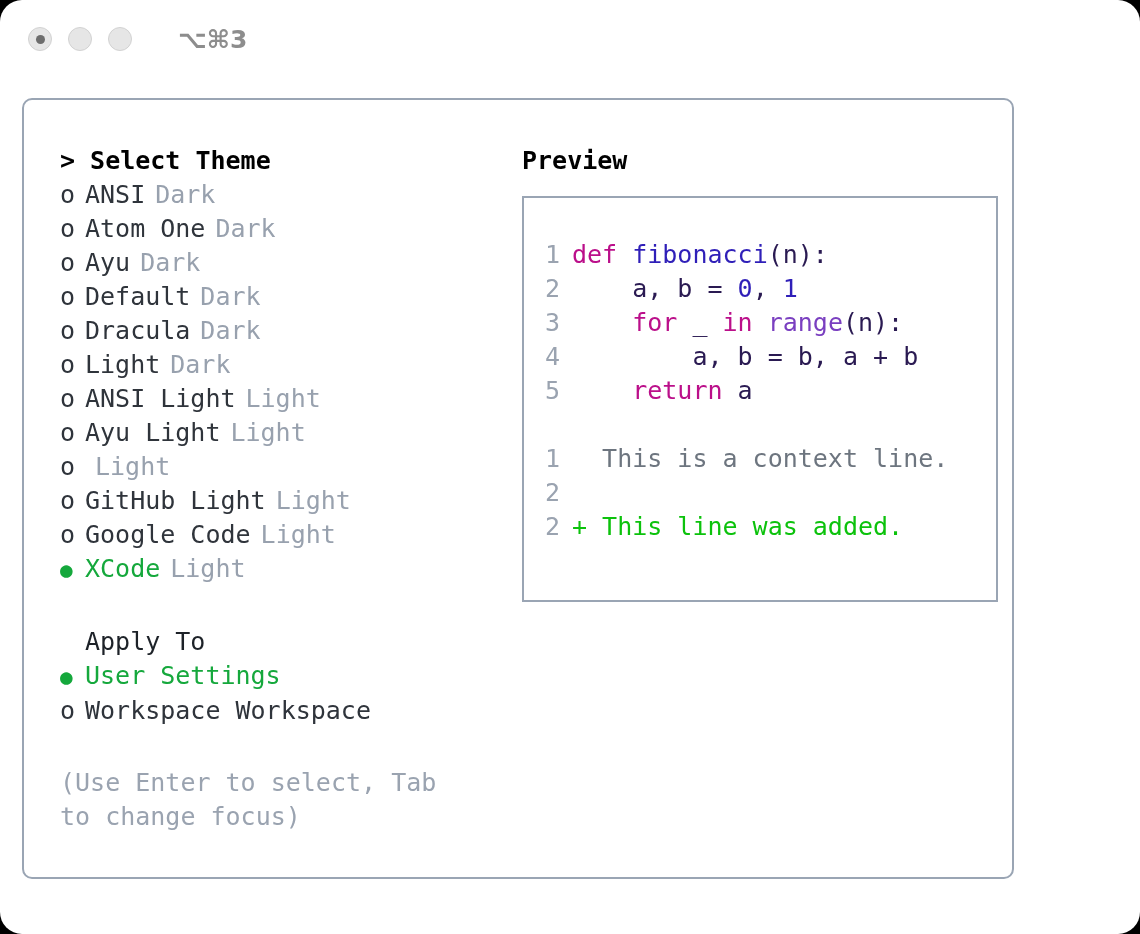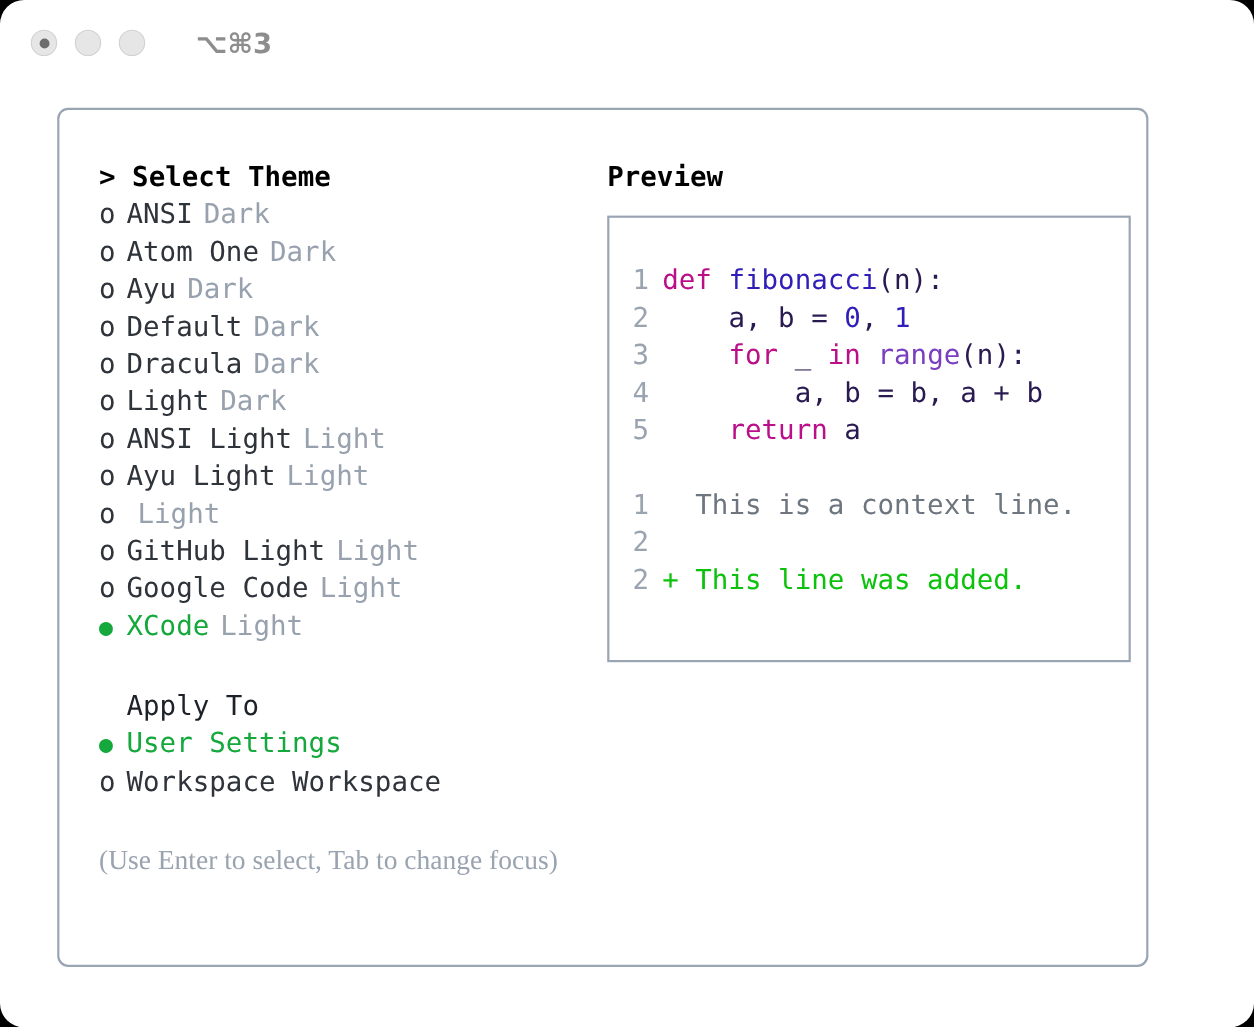--- a/index.html
+++ b/index.html
@@ -64,21 +64,20 @@
   #panel {
     position: absolute;
     left: 22px;
     top: 98px;
     width: 992px;
     height: 781px;
     border: 2px solid #9aa5b4;
     border-radius: 10px;
     box-sizing: border-box;
     background: #ffffff;
-    margin-left: 30px;
   }
 
   #columns {
     display: flex;
     padding: 44px 0 0 16px;
   }
   #left-col {
     width: 462px;
     flex: none;
   }
@@ -138,21 +137,20 @@
     white-space: pre;
   }
 
   #hint {
     font-size: 25px;
     line-height: 34px;
     color: #9aa3b0;
     padding-left: 20px;
     width: 420px;
     word-spacing: 0px;
-    font-family: Liberation Serif, serif;
   }
 
   
   #preview-box {
     margin-top: 18px;
     margin-left: 20px;
     width: 476px;
     height: 406px;
     border: 2px solid #9aa5b4;
     box-sizing: border-box;

